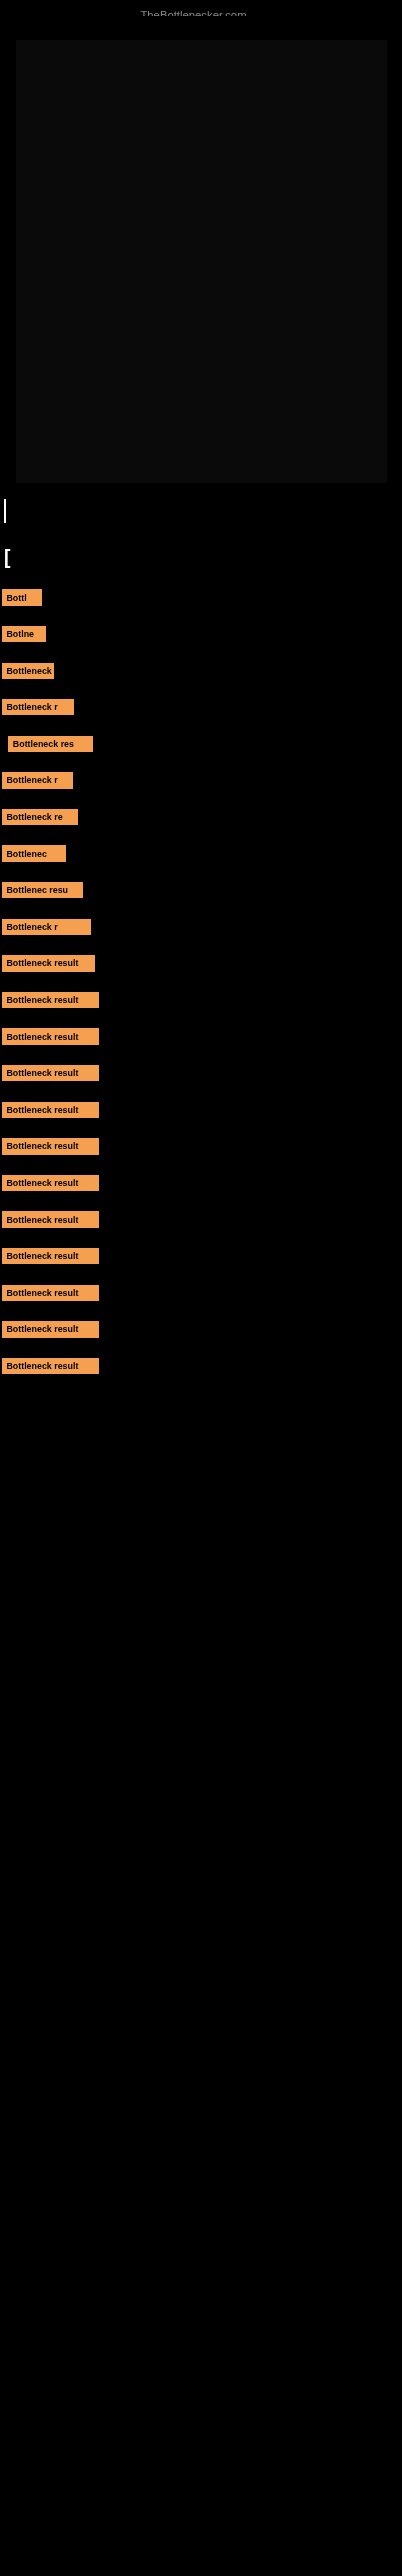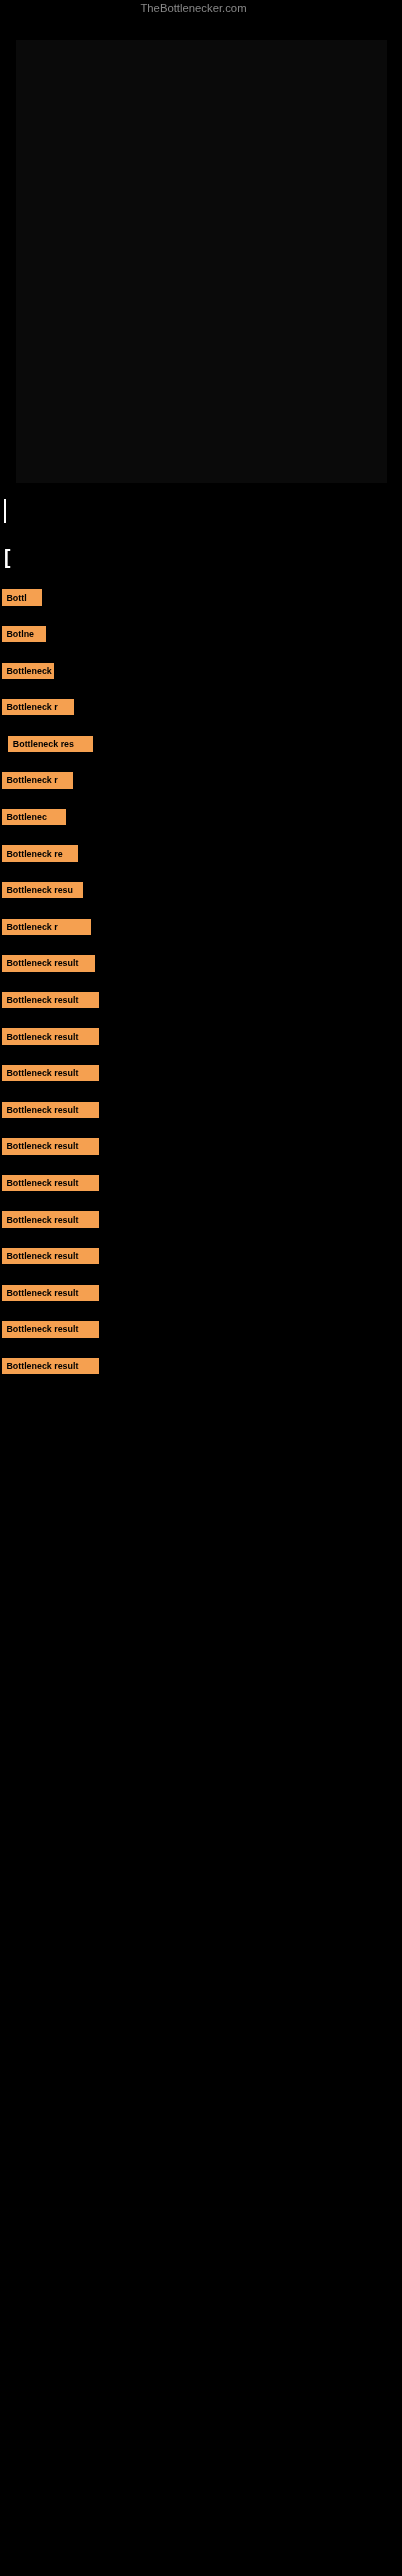--- a/index.html
+++ b/index.html
@@ -13,21 +13,21 @@
       min-height: 2576px;
       background-color: #000000;
       font-family: Arial, sans-serif;
       position: relative;
     }
 
     .site-title {
       color: #888888;
       font-size: 11.3px;
       text-align: center;
-      padding-top: 2px;
+      padding-top: 9px;
       position: absolute;
       top: 0;
       left: 0;
       right: 16px;
     }
 
     .chart-area {
       position: absolute;
       top: 16px;
       left: 0;
@@ -141,27 +141,27 @@
     <div class="result-item">
       <span class="result-badge badge-w4">Bottleneck r</span>
     </div>
     <div class="result-item">
       <span class="result-badge badge-w5">Bottleneck res</span>
     </div>
     <div class="result-item">
       <span class="result-badge badge-w6">Bottleneck r</span>
     </div>
     <div class="result-item">
+      <span class="result-badge badge-w7">Bottleneck re</span>
+    </div>
+    <div class="result-item">
       <span class="result-badge badge-w8">Bottlenec</span>
     </div>
     <div class="result-item">
-      <span class="result-badge badge-w7">Bottleneck re</span>
-    </div>
-    <div class="result-item">
-      <span class="result-badge badge-w9">Bottleneck resu</span>
+      <span class="result-badge badge-w9">Bottlenec resu</span>
     </div>
     <div class="result-item">
       <span class="result-badge badge-w10">Bottleneck r</span>
     </div>
     <div class="result-item">
       <span class="result-badge badge-w11">Bottleneck result</span>
     </div>
     <div class="result-item">
       <span class="result-badge badge-w12">Bottleneck result</span>
     </div>

